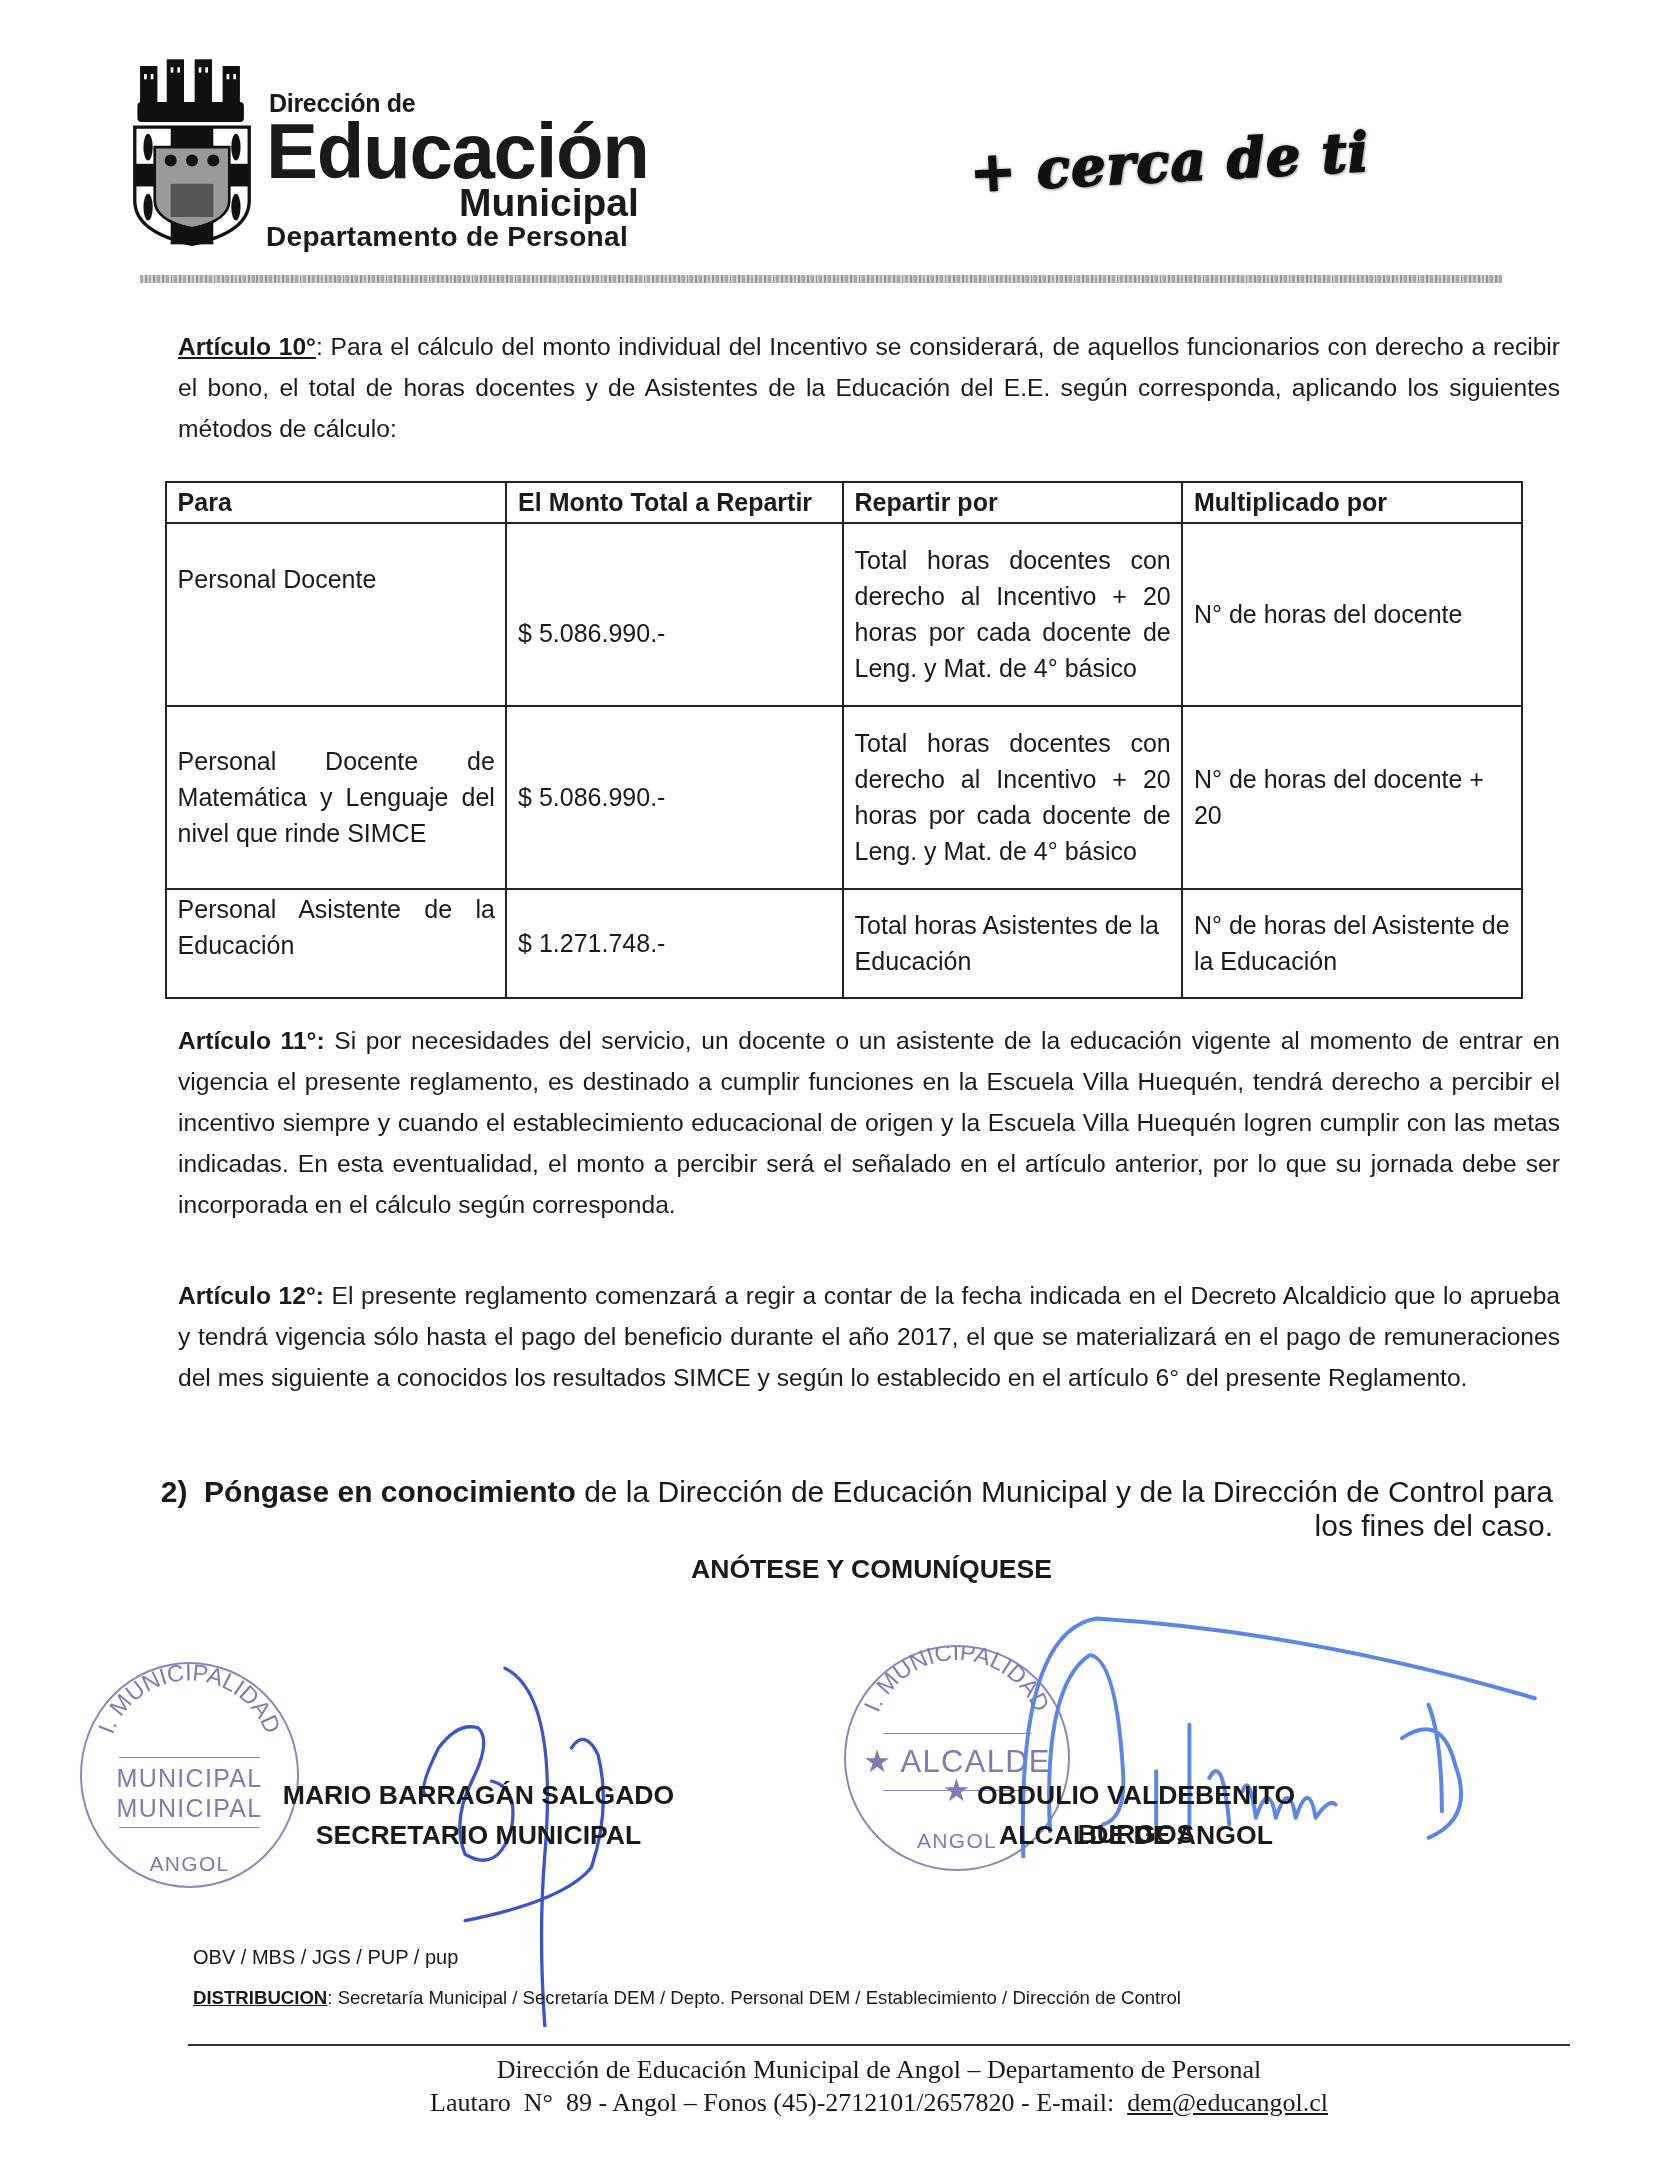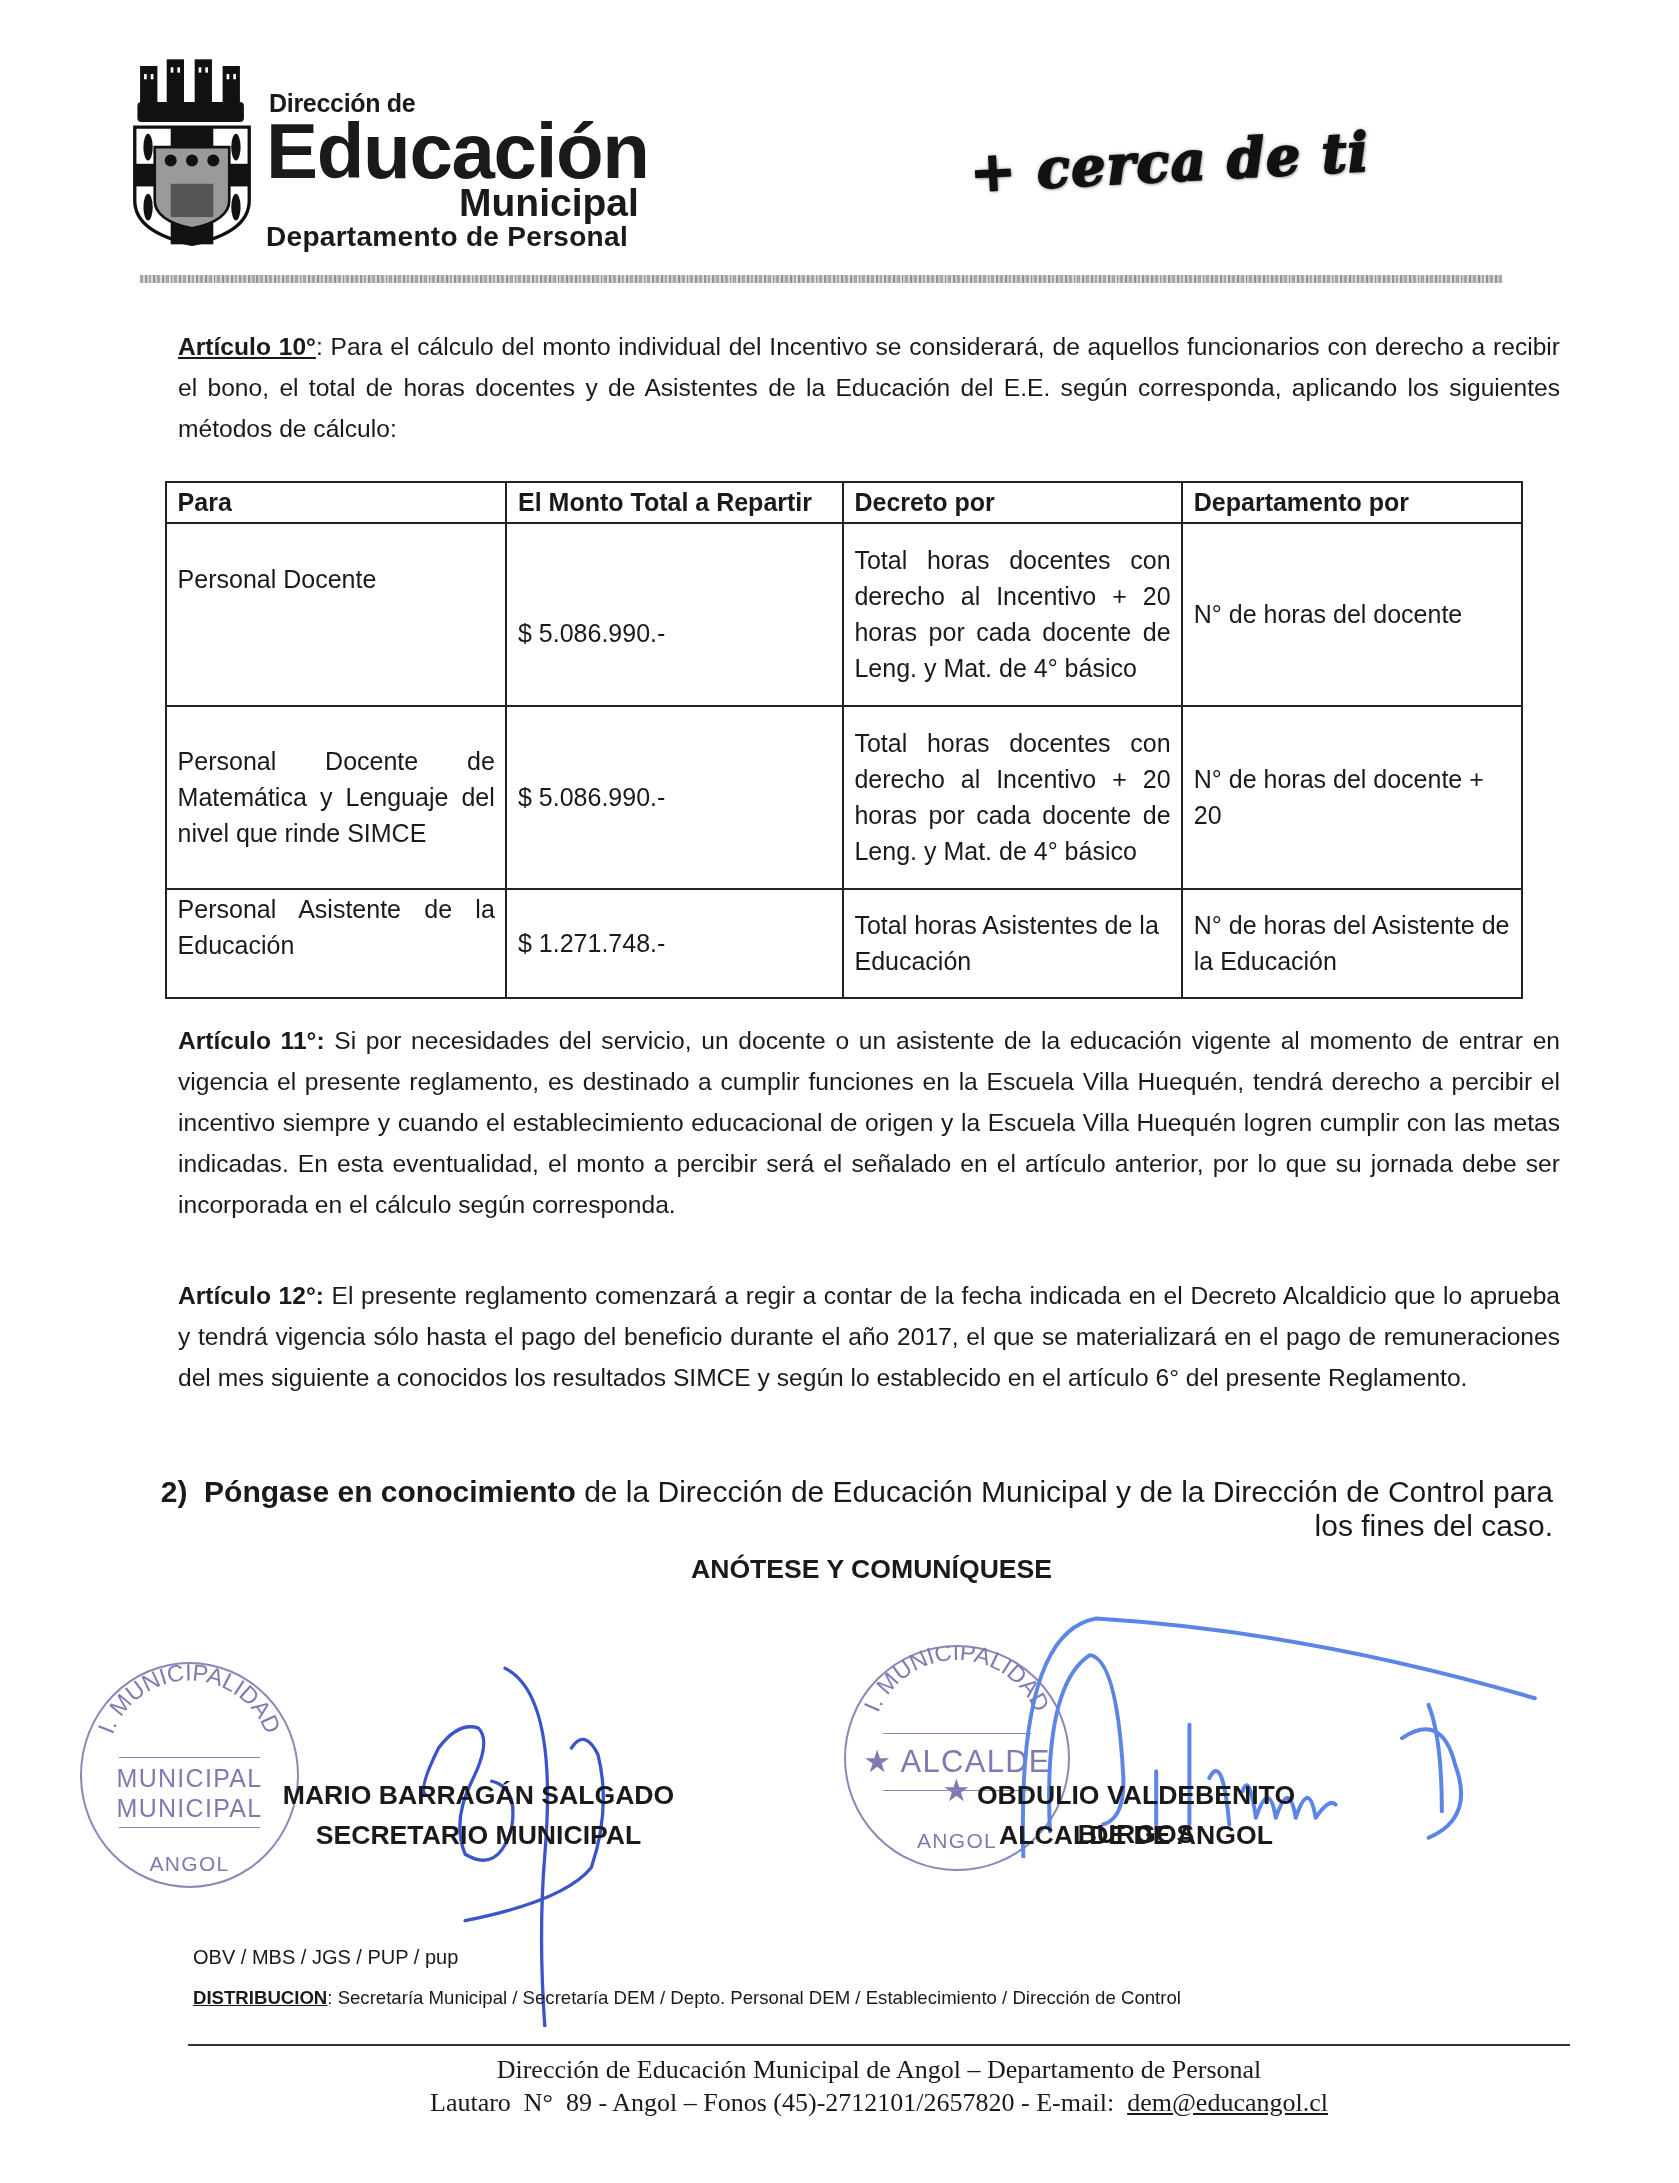--- a/index.html
+++ b/index.html
@@ -95,22 +95,22 @@
 
 <div class="abs para" style="top:326px;">
   <b class="u">Artículo 10°</b><span>: Para el cálculo del monto individual del Incentivo se considerará, de aquellos funcionarios con derecho a recibir el bono, el total de horas docentes y de Asistentes de la Educación del E.E. según corresponda, aplicando los siguientes métodos de cálculo:</span>
 </div>
 
 <table class="calc">
   <thead>
     <tr>
       <th class="c1">Para</th>
       <th class="c2">El Monto Total a Repartir</th>
-      <th class="c3">Decreto por</th>
-      <th class="c4">Departamento por</th>
+      <th class="c3">Repartir por</th>
+      <th class="c4">Multiplicado por</th>
     </tr>
   </thead>
   <tbody>
     <tr style="height:183px;">
       <td style="vertical-align:top;padding-top:37px;">Personal Docente</td>
       <td style="padding-top:40px;">$ 5.086.990.-</td>
       <td class="just">Total horas docentes con derecho al Incentivo + 20 horas por cada docente de Leng. y Mat. de 4° básico</td>
       <td>N° de horas del docente</td>
     </tr>
     <tr style="height:183px;">

